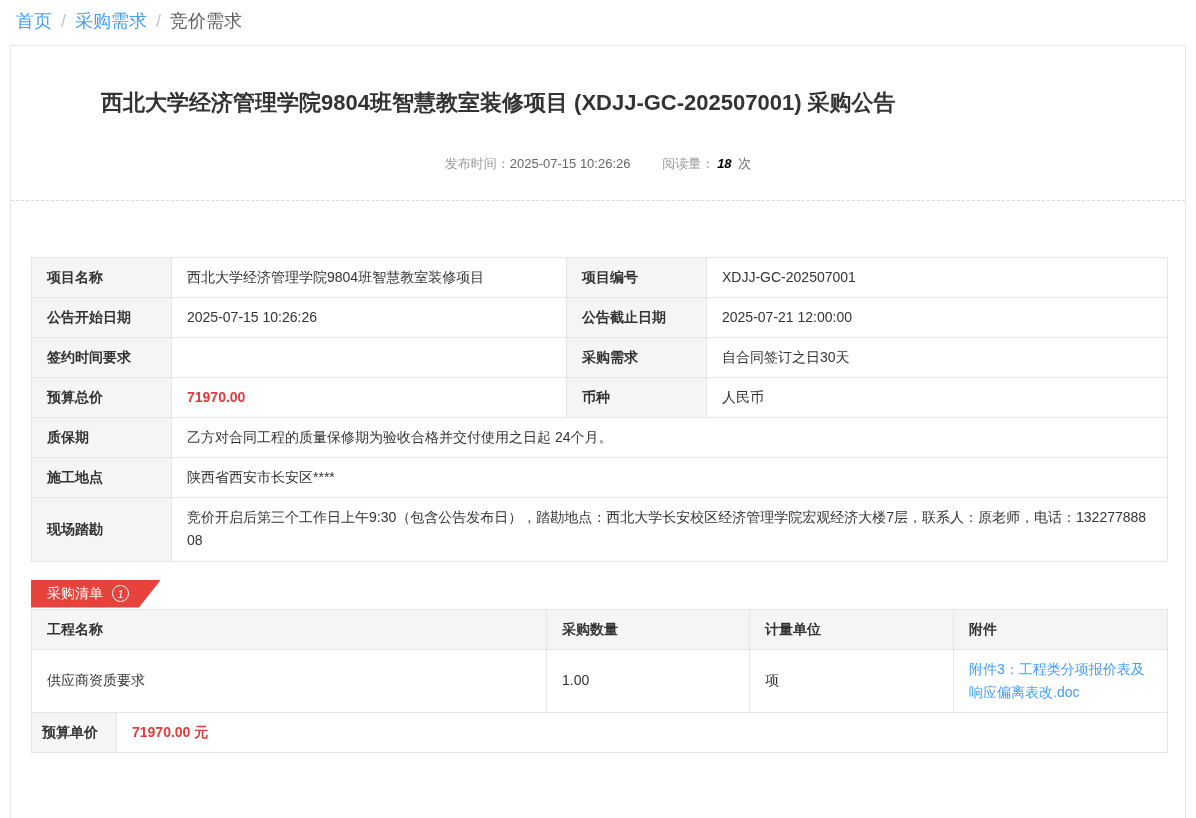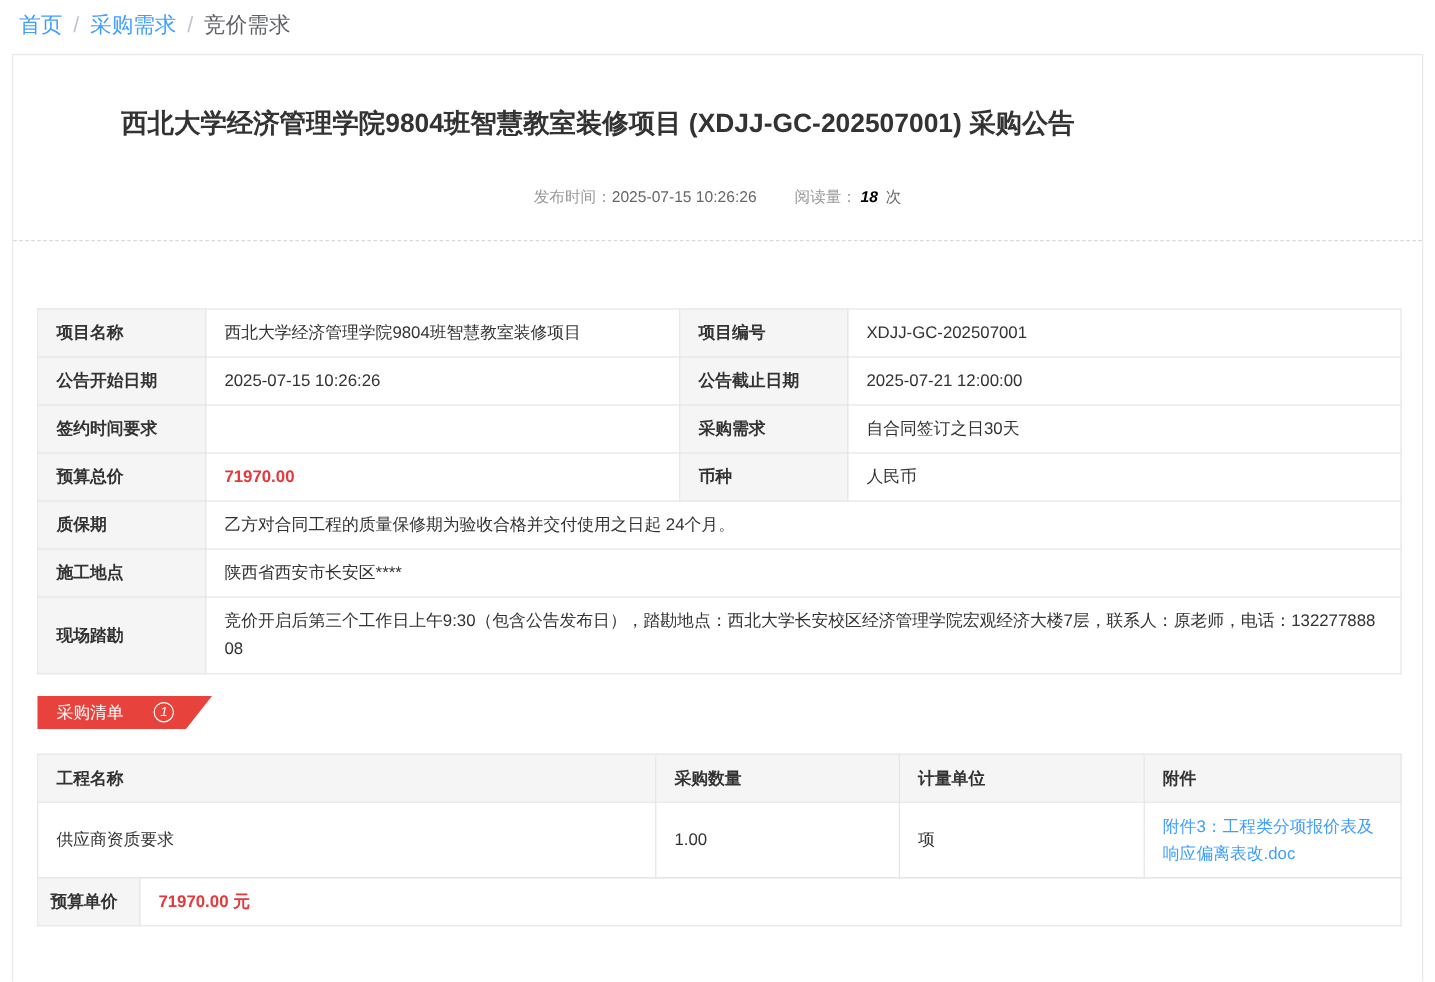--- a/index.html
+++ b/index.html
@@ -83,36 +83,35 @@
   .ribbon {
     display: inline-flex;
     align-items: center;
     margin: 18px 0 0 20px;
     background: #e8423c;
     color: #fff;
     font-size: 14px;
     height: 28px;
     padding: 0 32px 0 16px;
     clip-path: polygon(0 0, 100% 0, calc(100% - 22px) 100%, 0 100%);
-    gap: 16px;
   }
   .ribbon .num {
     display: inline-block;
     width: 17px; height: 17px;
     line-height: 16px;
     border: 1px solid #fff;
     border-radius: 50%;
     text-align: center;
     font-size: 11px;
     margin-left: 9px;
     font-style: italic;
   }
 
   
-  .items-table { margin-top: 20px; }
+  .items-table { margin-top: 1px; }
   .items-table td.head {
     background: #f5f5f5;
     font-weight: bold;
   }
   .items-table a {
     color: #409eff;
     text-decoration: none;
   }
   .sub-table { margin-top: -1px; }
   .sub-table td.label { width: 85px; padding: 8px 10px; }

